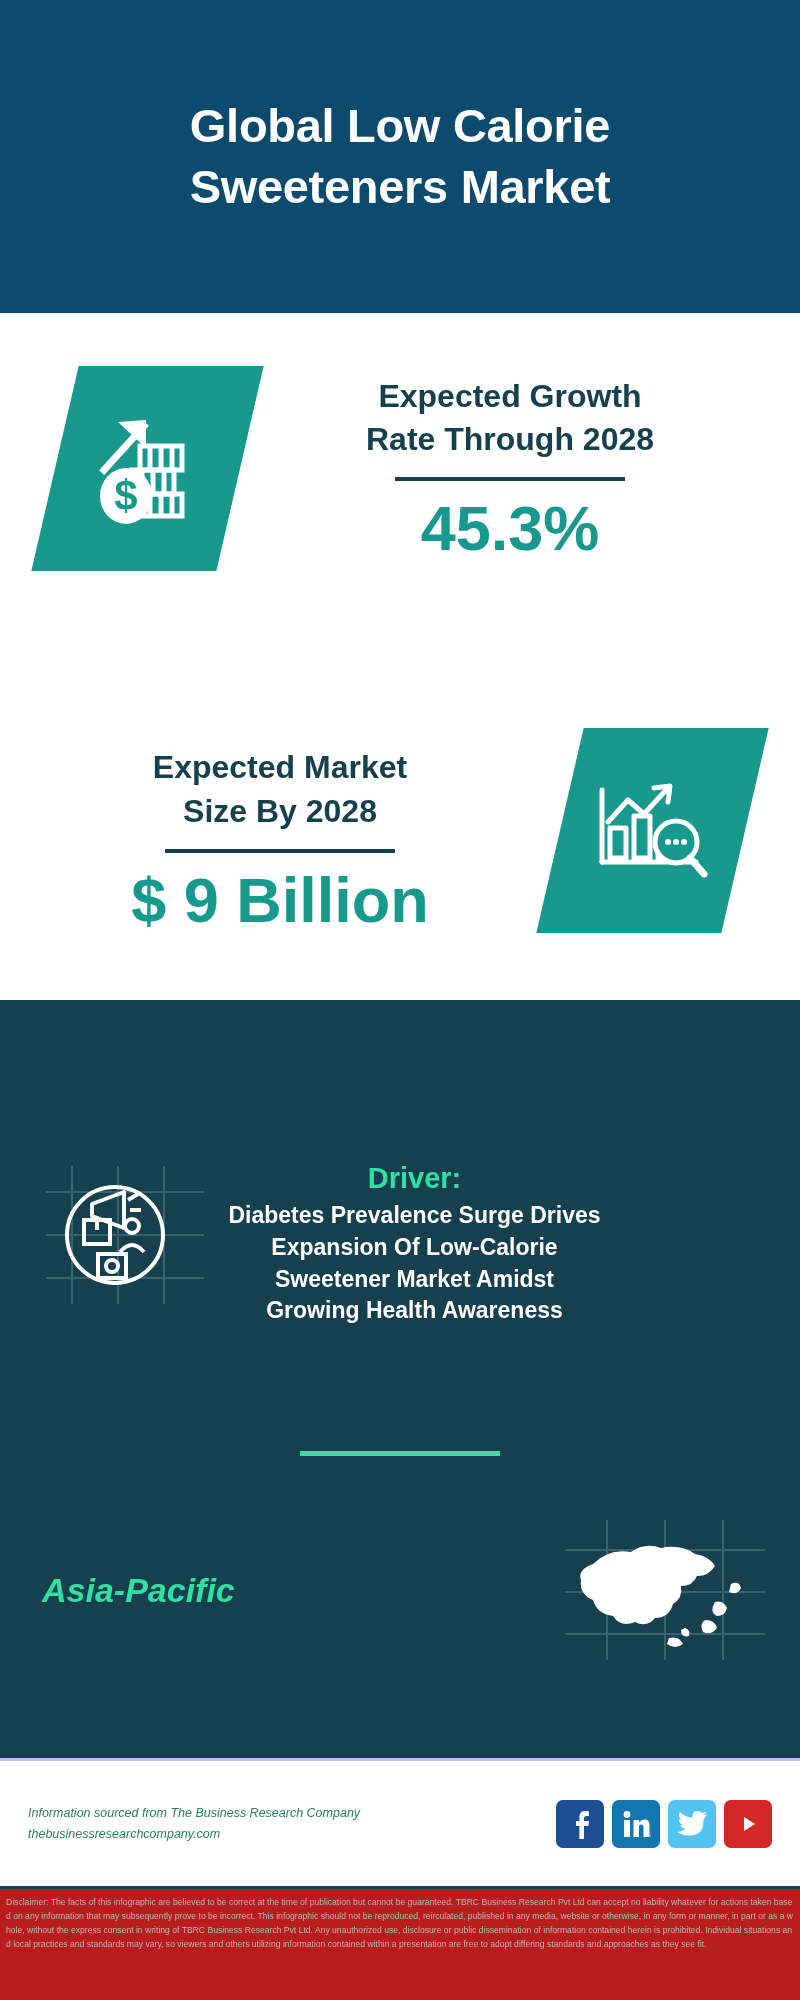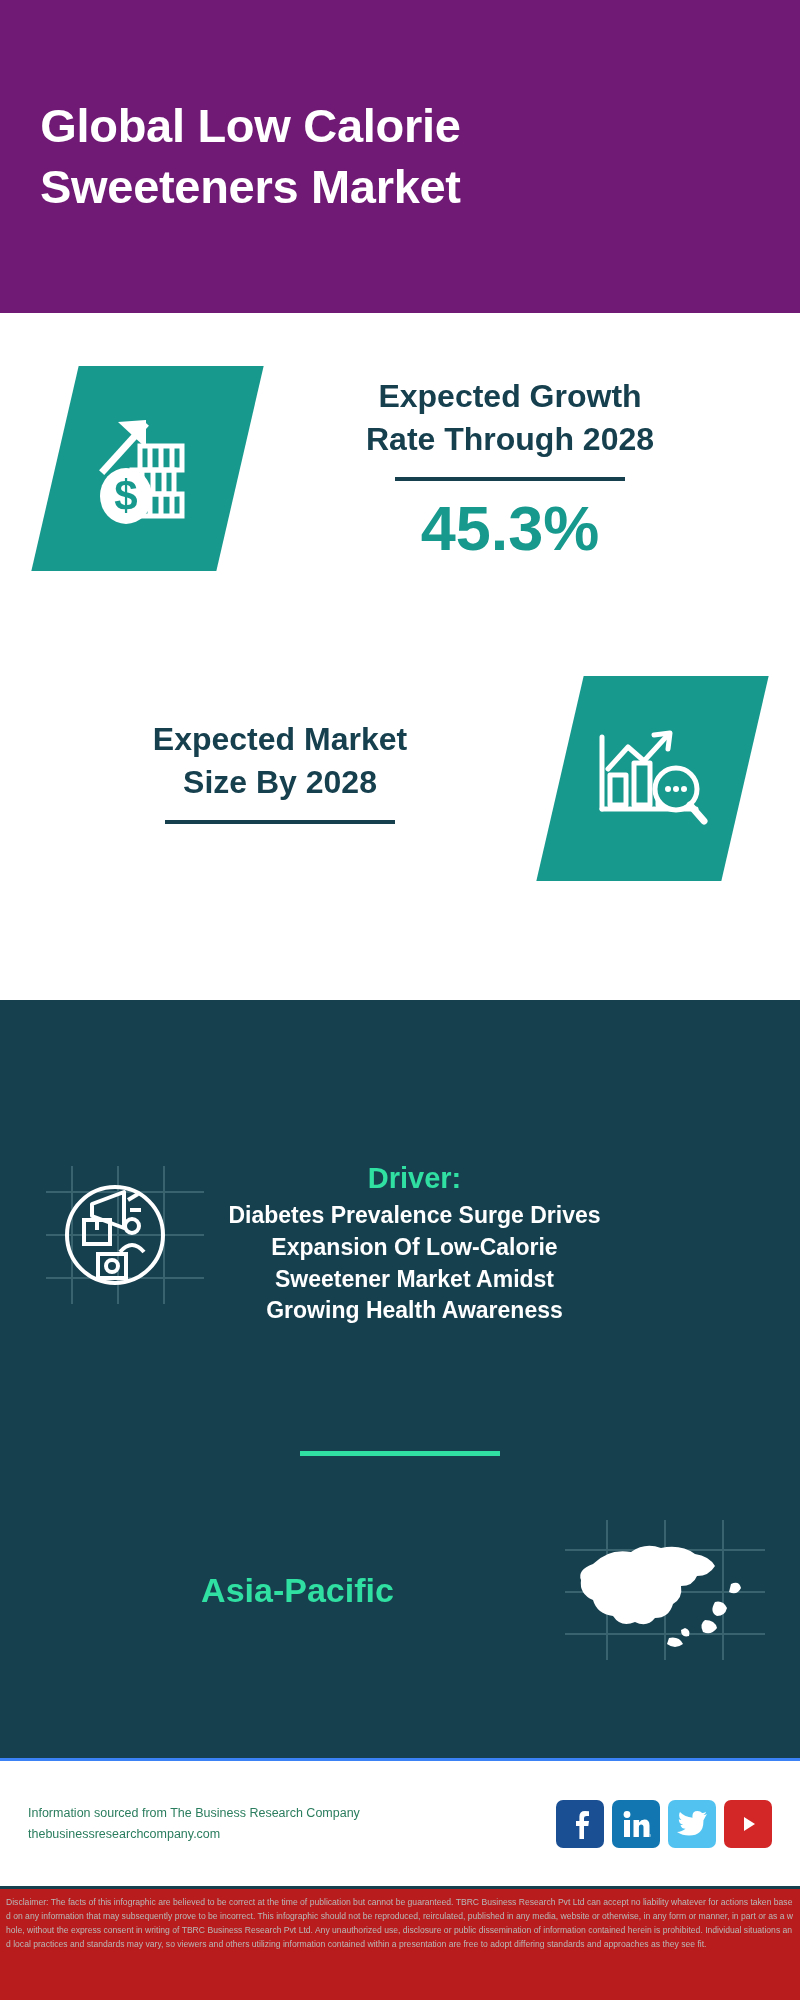--- a/index.html
+++ b/index.html
@@ -7,22 +7,22 @@
   body {
     font-family: "Liberation Sans", sans-serif;
     background:#ffffff;
     overflow:hidden;
   }
   .page { position:relative; width:800px; height:2000px; background:#fff; }
 
   
   .header {
     position:absolute; left:0; top:0; width:800px; height:313px;
-    background:#701a75;
-    display:flex; align-items:center; 
+    background:#0c4a6e;
+    display:flex; align-items:center; justify-content:center;
   }
   .header-title {
     color:#ffffff;
     font-size:47px;
     font-weight:bold;
     line-height:1.28;
     text-align:center;
     letter-spacing:-0.3px;
     padding:0 40px;
     white-space:pre-line;
@@ -57,21 +57,21 @@
     width:230px; height:4px; background:#17404f;
     margin:16px auto 14px auto;
   }
   .stat-value {
     color:#18998e; font-size:63px; font-weight:bold; line-height:1.05;
   }
 
   
   .stat2 {
     position:absolute; left:0; top:623px; width:800px; height:310px;
-    display:flex; align-items:center;
+    display:flex; align-items:flex-end;
   }
   .stat2-text { flex:1; text-align:center; padding-left:10px; }
   .para-badge-right { margin-left:10px; margin-right:55px; }
 
   
   .dark-panel {
     position:absolute; left:0; top:1000px; width:800px; height:758px;
     background:#17404f;
   }
   .skyline-wrap {
@@ -101,38 +101,38 @@
   .rule-green {
     position:absolute; left:50%; transform:translateX(-50%);
     top:1451px; width:200px; height:5px; background:#2fe0a2;
   }
 
   
   .region-row {
     position:absolute; left:0; top:1520px; width:800px;
     display:flex; align-items:center;
   }
-  .region-text { flex:1; text-align:center; padding-left:30px; }
+  .region-text { flex:1; padding-left:42px;font-style:italic; }
   .region-name {
     color:#2fe0a2; font-size:34px; font-weight:bold; line-height:1.3;
   }
   .region-sub {
     color:#ffffff; font-size:30px; line-height:1.3; white-space:pre-line;
     font-weight:normal;
   }
   .region-map {
     width:200px; height:140px; flex:none; margin-right:35px;
     position:relative;
   }
 
   
   .footer {
     position:absolute; left:0; top:1758px; width:800px; height:128px;
-    background:#ffffff; border-top:3px solid #3b82f6;
-    display:flex; align-items:center; padding:0 28px;
+    background:#ffffff; border-top:3px solid #c4b5fd;
+    display:flex; align-items:center; padding:0 28px;font-style:italic;
   }
   .footer-text { flex:1; }
   .footer-line {
     color:#2a7d5e; font-size:12.5px; line-height:1.65;
   }
   .social-row { display:flex; gap:8px; align-items:center; }
   .social {
     width:48px; height:48px; border-radius:7px;
     display:flex; align-items:center; justify-content:center;
   }
@@ -201,20 +201,21 @@
       <div class="stat-value">45.3%</div>
     </div>
   </div>
 
   <div class="stat2">
 
     <div class="stat2-text">
       <div class="stat-label">Expected Market
 Size By 2028</div>
       <div class="rule-dark"></div>
+      <div class="stat-value">$ 9 Billion</div>
     </div>
 
     <div class="para-badge para-badge-right">
       <div class="para-shape"></div>
       <div class="para-icon">
         <svg width="122" height="122" viewBox="0 0 122 122">
           <g fill="none" stroke="#ffffff" stroke-width="5" stroke-linecap="round" stroke-linejoin="round">
 
             <polyline points="16,52 36,30 52,44 74,20"></polyline>
             <polyline points="62,18 78,16 76,32"></polyline>

